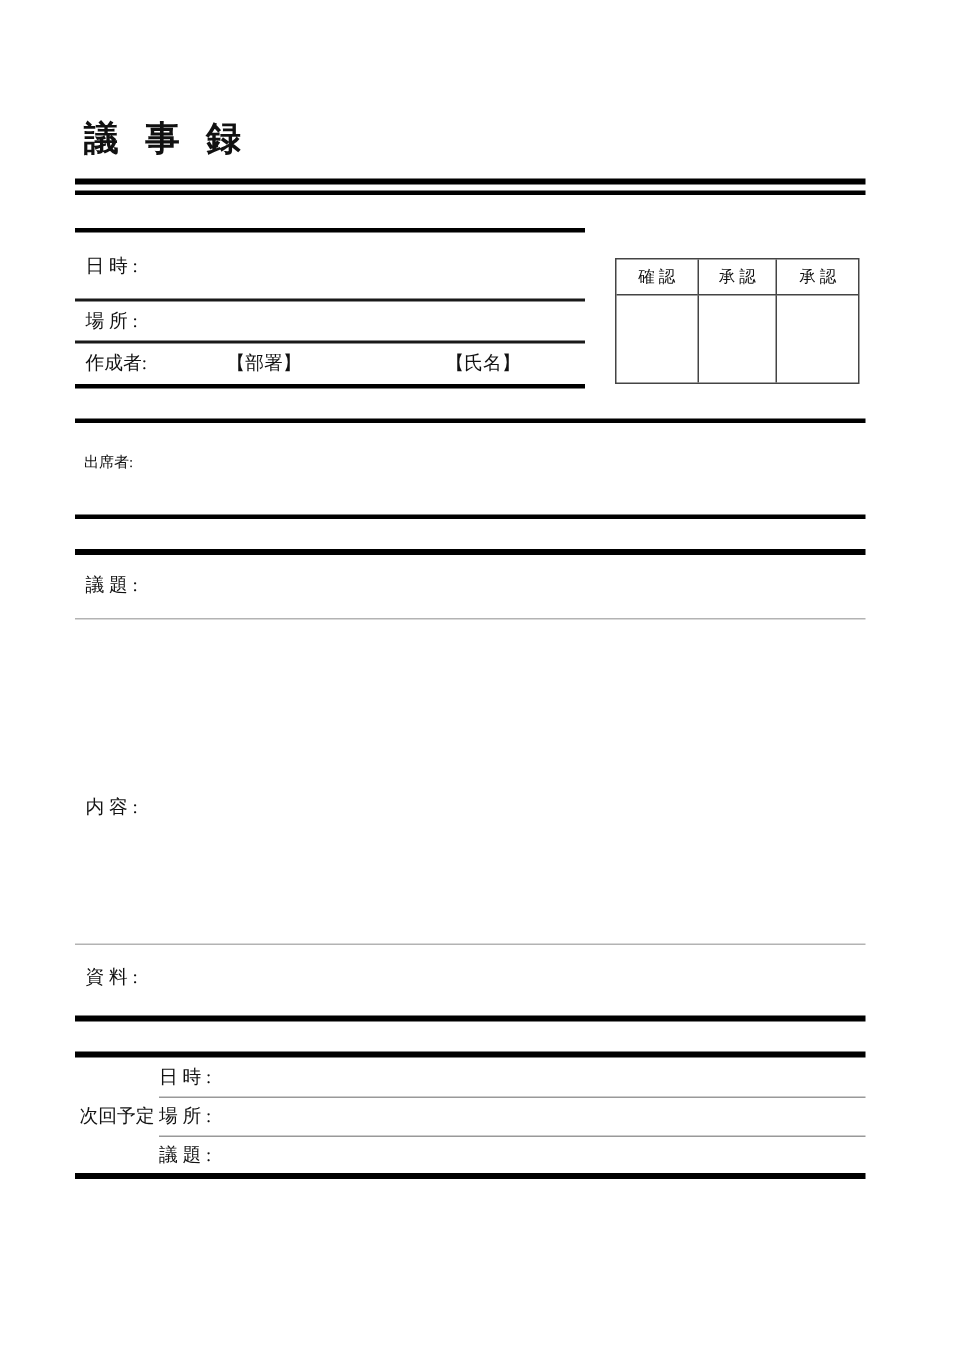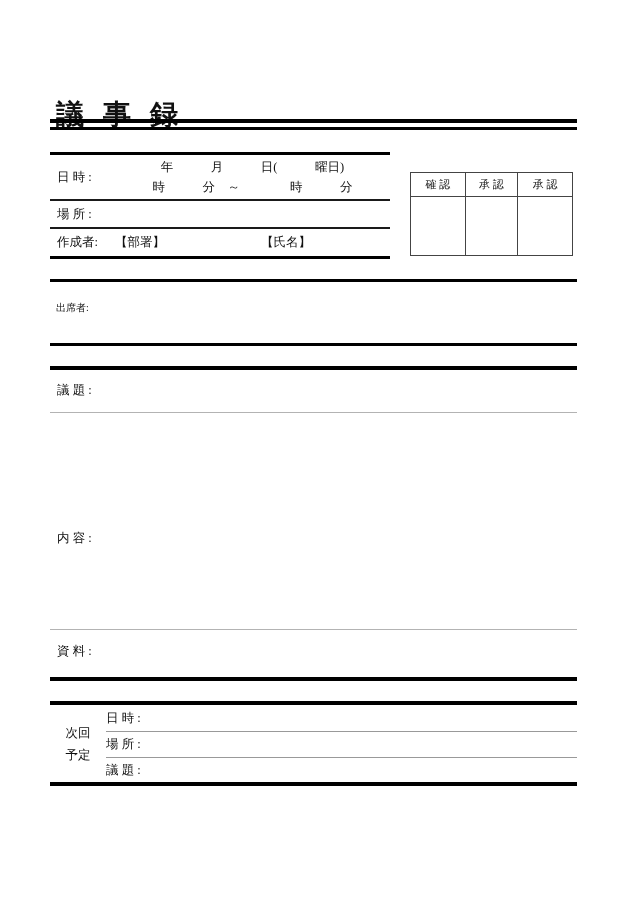--- a/index.html
+++ b/index.html
@@ -5,43 +5,42 @@
   html,body{margin:0;padding:0;}
   body{
     width:640px;height:906px;background:#ffffff;
     font-family:"Liberation Serif","DejaVu Serif",serif;
     color:#111;
   }
   .page{position:relative;width:640px;height:906px;background:#fff;overflow:hidden;}
 
   .title{
     position:absolute;left:56px;top:80px;
-    font-size:28px;font-weight:bold;letter-spacing:6px;line-height:26px;
+    font-size:23px;font-weight:bold;letter-spacing:6px;line-height:26px;
     white-space:pre;
-    margin-top:22px;
   }
   .hrule{position:absolute;left:50px;width:527px;background:#000;}
   .rule-a{top:119px;height:4px;}
   .rule-b{top:127px;height:3px;}
 
   
   .info-table{
     position:absolute;left:50px;top:152px;width:340px;
     border-top:3px solid #000;border-bottom:3px solid #000;
     box-sizing:border-box;
   }
   .info-row{display:flex;align-items:center;font-size:12.5px;}
   .info-row .lbl{width:58px;padding-left:7px;white-space:pre;flex:0 0 auto;}
   .info-sep{height:2px;background:#1a1a1a;}
   .row-datetime{height:44px;}
   .row-place{height:26px;}
   .row-author{height:27px;}
   .dt-lines{flex:1;display:flex;flex-direction:column;justify-content:center;text-align:center;}
   .dt-line{white-space:pre;line-height:20px;}
-  .author-dept{white-space:pre;}
+  .author-dept{margin-left:36px;white-space:pre;}
   .author-name{margin-left:96px;white-space:pre;}
 
   
   .approval{
     position:absolute;left:410px;top:172px;width:163px;height:84px;
     border:1px solid #444;box-sizing:border-box;
     display:grid;grid-template-columns:1fr 1fr 1fr;grid-template-rows:24px 1fr;
   }
   .appr-head{
     border-bottom:1px solid #444;display:flex;align-items:center;justify-content:center;
@@ -67,21 +66,21 @@
   .thin-materials{top:629px;}
 
   
   .next-table{
     position:absolute;left:50px;top:701px;width:527px;
     border-top:4px solid #000;border-bottom:4px solid #000;
     box-sizing:border-box;
   }
   .next-label-col{
     position:absolute;left:0;top:4px;bottom:4px;width:56px;
-    display:flex;flex-direction:column;align-items:center;justify-content:center;
+    display:flex;flex-direction:row;align-items:center;justify-content:center;
     font-size:12.5px;line-height:22px;text-align:right;
   }
   .next-rows{margin-left:56px;}
   .next-row{display:flex;align-items:center;font-size:12.5px;}
   .next-row .lbl{width:58px;white-space:pre;flex:0 0 auto;}
   .next-row .val{white-space:pre;margin-left:44px;}
   .next-sep{height:1px;background:#999;}
   .nrow1{height:26px;}
   .nrow2{height:25px;}
   .nrow3{height:24px;}
@@ -91,24 +90,20 @@
 
 <div class="page">
 
   <div class="title">議 事 録</div>
   <div class="hrule rule-a"></div>
   <div class="hrule rule-b"></div>
 
   <div class="info-table">
     <div class="info-row row-datetime">
       <span class="lbl">日 時 :</span>
-      <span class="dt-lines">
-        <span class="dt-line">年　　　月　　　日(　　　曜日)</span>
-        <span class="dt-line">時　　　分　～　　　　時　　　分</span>
-      </span>
     </div>
     <div class="info-sep"></div>
     <div class="info-row row-place">
       <span class="lbl">場 所 :</span>
     </div>
     <div class="info-sep"></div>
     <div class="info-row row-author">
       <span class="lbl">作成者:</span>
       <span class="author-dept">【部署】</span>
       <span class="author-name">【氏名】</span>

